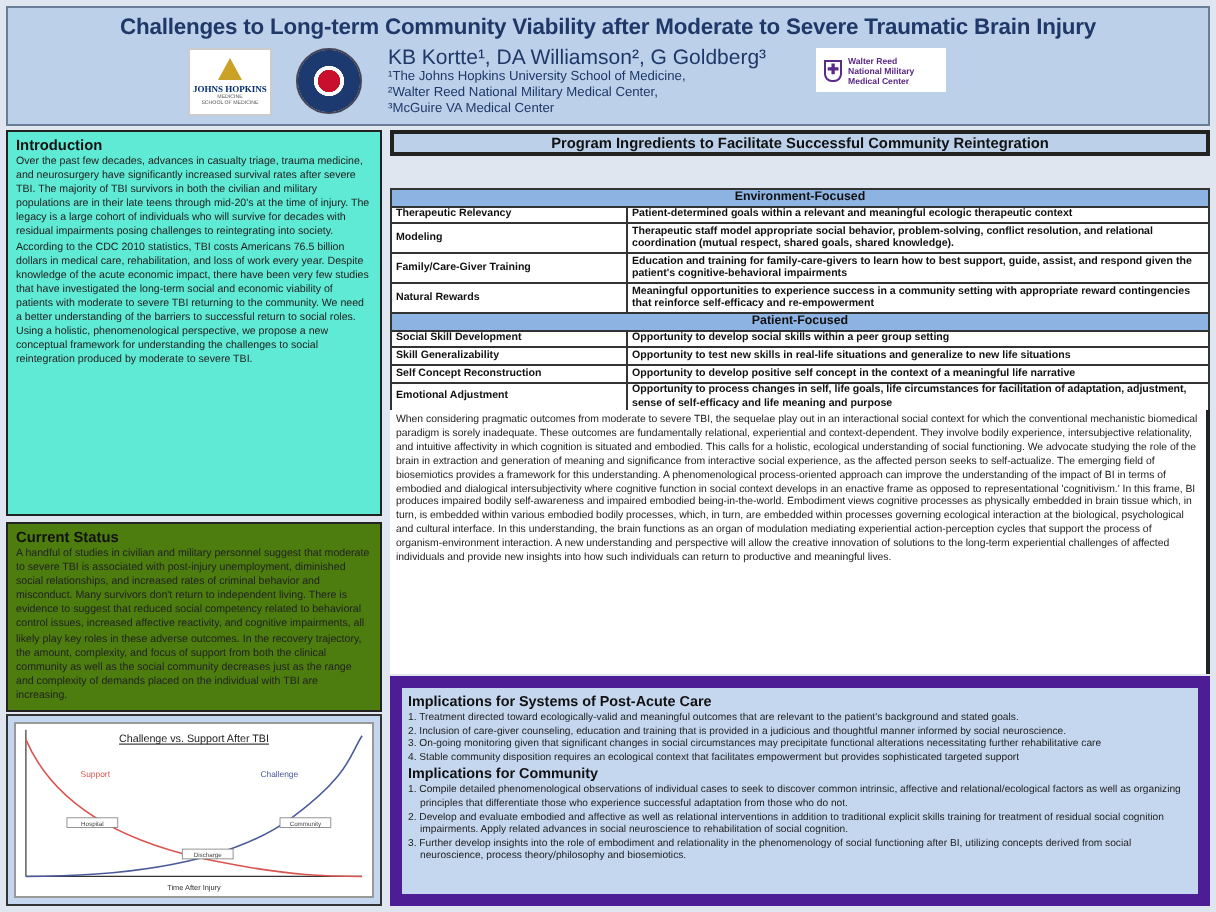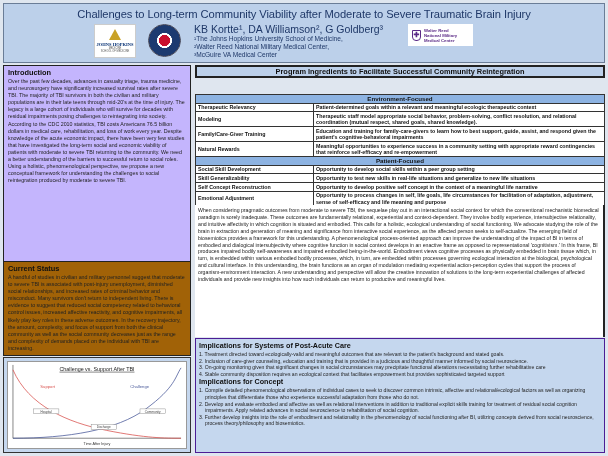--- a/index.html
+++ b/index.html
@@ -1,47 +1,47 @@
 <!DOCTYPE html>
 <html><head>
 <meta charset="utf-8">
 <style>
 *{box-sizing:border-box;margin:0;padding:0}
 body{width:608px;height:456px;background:#dfe6ef;font-family:"Liberation Sans",sans-serif;color:#111;overflow:hidden;position:relative}
 .header{position:absolute;left:3px;top:3px;width:602px;height:60px;background:#bcd0ea;border:1px solid #6a7d97}
-.title{position:absolute;left:0;top:4px;width:100%;text-align:center;font-size:11.2px;font-weight:normal;color:#1f3868;letter-spacing:-0.1px}
+.title{position:absolute;left:0;top:4px;width:100%;text-align:center;font-size:11.2px;font-weight:bold;color:#1f3868;letter-spacing:-0.1px}
 .logo-jh{position:absolute;left:90px;top:20px;width:42px;height:34px;background:#fff;border:1px solid #ccc;display:flex;flex-direction:column;align-items:center;justify-content:center}
 .logo-jh .shield{width:0;height:0;border-left:6px solid transparent;border-right:6px solid transparent;border-bottom:11px solid #c9a227;margin-bottom:2px}
 .logo-jh .t{font-family:"Liberation Serif",serif;font-size:4.5px;color:#002d72;font-weight:bold}
 .logo-jh .s{font-size:2.6px;color:#555}
 .logo-va{position:absolute;left:144px;top:20px;width:33px;height:33px;border-radius:50%;background:radial-gradient(circle,#c8102e 0 25%,#fff 26% 34%,#1c3a70 35% 70%,#8a96a8 71% 100%);border:1px solid #445}
 .authors{position:absolute;left:190px;top:19px;width:220px;text-align:left}
 .authors .names{font-size:10.5px;color:#1f3868}
 .authors .aff{font-size:6.6px;color:#1f3868;line-height:8px}
 .logo-wr{position:absolute;left:404px;top:20px;width:65px;height:22px;background:#fff;display:flex;align-items:center;padding-left:4px;gap:3px}
 .logo-wr .crest{width:9px;height:11px;border:1.2px solid #5b2a86;border-radius:0 0 4px 4px;display:flex;align-items:center;justify-content:center;font-size:7px;color:#5b2a86;font-weight:bold}
 .logo-wr .txt{font-size:4.3px;line-height:5px;color:#5b2a86;font-weight:bold}
 .panel{position:absolute;border:1px solid #2a2a2a;padding:2px 4px}
-.intro{left:3px;top:65px;width:188px;height:242px;background:#c4b5fd;border:1.5px solid #222}
-.status{left:3px;top:261px;width:188px;height:95px;background:#a16207;border:1.5px solid #222}
+.intro{left:3px;top:65px;width:188px;height:193px;background:#5eead4;border:1.5px solid #222}
+.status{left:3px;top:261px;width:188px;height:95px;background:#4d7c0f;border:1.5px solid #222}
 h3{font-size:7.4px;font-weight:bold;margin-bottom:1px;color:#111}
 p.body{font-size:5.3px;line-height:7.1px;color:#222}
 .chartbox{position:absolute;left:3px;top:357px;width:188px;height:96px;background:#c5d7ee;border:1.5px solid #333;padding:3px}
 .chartbox svg{display:block;background:#fff;border:1px solid #999}
 .right{position:absolute;left:195px;top:65px;width:410px}
 .prog-title{height:13px;border:2px double #222;background:#bcd0ea;text-align:center;font-size:7.4px;font-weight:bold;line-height:9px;margin-bottom:16px}
 table{width:100%;border-collapse:collapse;font-size:5.3px;font-weight:bold;background:#fff}
 td{border:0.8px solid #333;padding:0.6px 2px;line-height:6.4px;vertical-align:middle}
 td.l{width:118px}
 tr.sec td{background:#8db3e2;text-align:center;font-size:6.2px;border-color:#333}
 .tbl-foot{height:6px;background:#8db3e2;border:0.8px solid #333;border-top:none}
 .approach{position:absolute;left:195px;top:205px;width:410px;height:132px;background:#fff;border-right:2px solid #222;padding:2px 3px}
 .approach h3{font-size:7.4px}
 .approach p{font-size:5.2px;line-height:6.9px;color:#222}
-.impl{position:absolute;left:195px;top:338px;width:410px;height:115px;background:#c5d7ee;border:1px solid #4c1d95;padding:2px 3px}
+.impl{position:absolute;left:195px;top:338px;width:410px;height:115px;background:#c5d7ee;border:6px solid #4c1d95;padding:2px 3px}
 .impl h3{font-size:7.2px;margin-top:0}
 .impl ol{list-style:none;font-size:5.1px;line-height:6.6px;color:#222}
 .impl li{padding-left:6px;text-indent:-6px}
 </style>
 </head>
 <body>
 
 <div class="header">
   <div class="title">Challenges to Long-term Community Viability after Moderate to Severe Traumatic Brain Injury</div>
   <div class="logo-jh">
@@ -148,19 +148,19 @@
 </div>
 
 <div class="impl">
   <h3>Implications for Systems of Post-Acute Care</h3>
   <ol>
     <li>1. Treatment directed toward ecologically-valid and meaningful outcomes that are relevant to the patient's background and stated goals.</li>
     <li>2. Inclusion of care-giver counseling, education and training that is provided in a judicious and thoughtful manner informed by social neuroscience.</li>
     <li>3. On-going monitoring given that significant changes in social circumstances may precipitate functional alterations necessitating further rehabilitative care</li>
     <li>4. Stable community disposition requires an ecological context that facilitates empowerment but provides sophisticated targeted support</li>
   </ol>
-  <h3>Implications for Concept</h3>
+  <h3>Implications for Community</h3>
   <ol>
     <li>1. Compile detailed phenomenological observations of individual cases to seek to discover common intrinsic, affective and relational/ecological factors as well as organizing principles that differentiate those who experience successful adaptation from those who do not.</li>
     <li>2. Develop and evaluate embodied and affective as well as relational interventions in addition to traditional explicit skills training for treatment of residual social cognition impairments. Apply related advances in social neuroscience to rehabilitation of social cognition.</li>
     <li>3. Further develop insights into the role of embodiment and relationality in the phenomenology of social functioning after BI, utilizing concepts derived from social neuroscience, process theory/philosophy and biosemiotics.</li>
   </ol>
 </div>
 
 </body></html>

